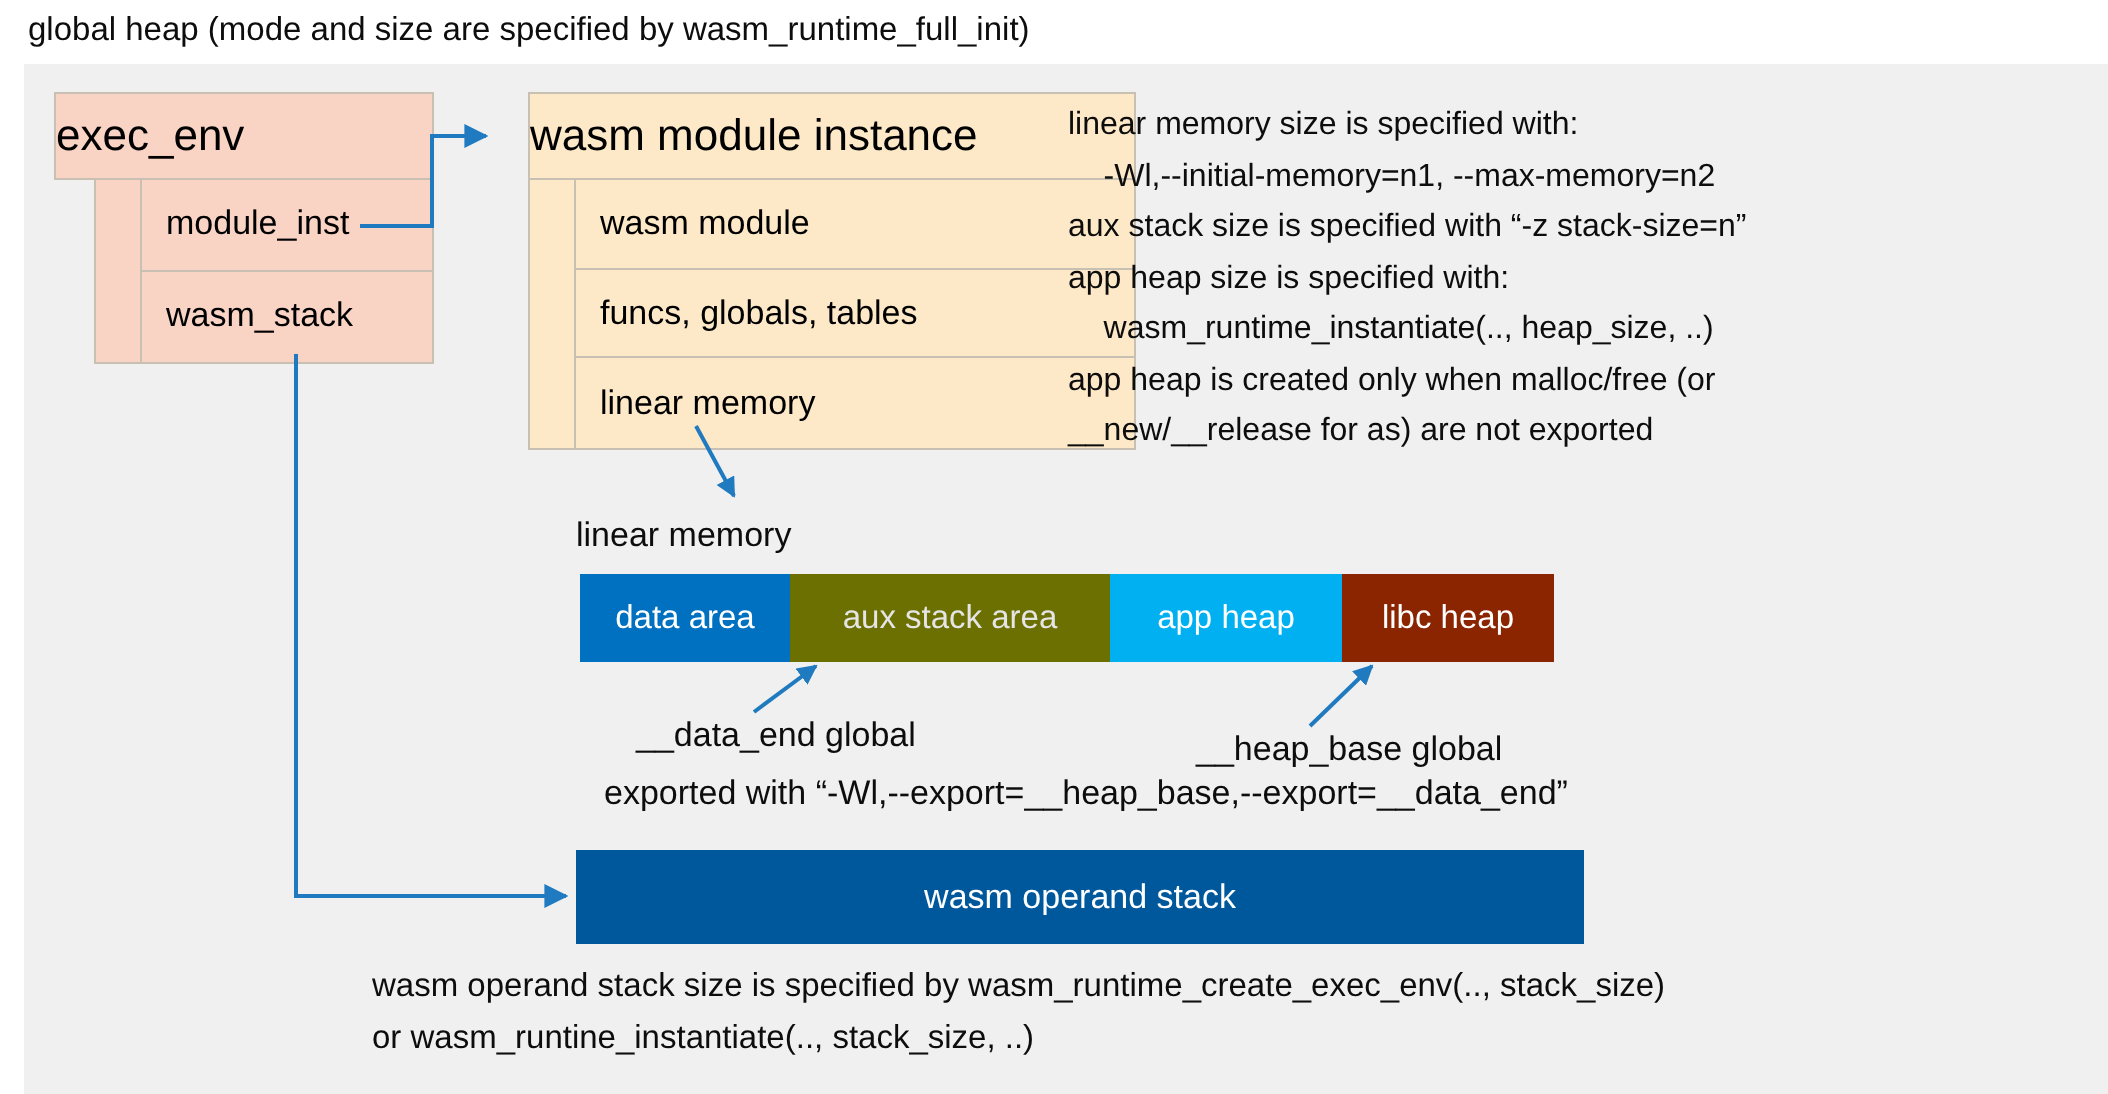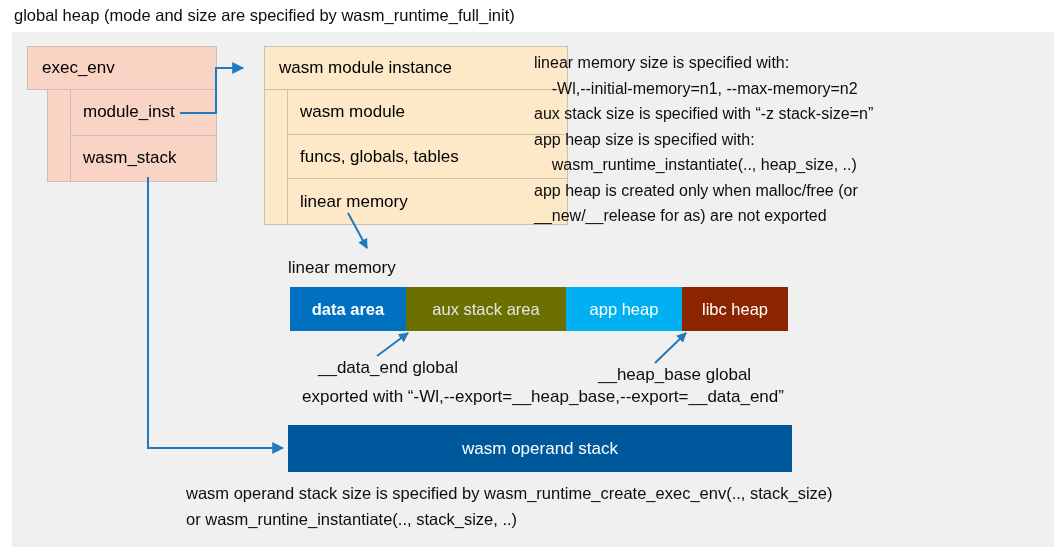--- a/index.html
+++ b/index.html
@@ -25,23 +25,22 @@
     position:absolute;left:12px;top:32px;
     width:1042px;height:515px;
     background:#f0f0f0;
   }
 
   
   .struct{position:absolute;box-sizing:border-box;}
   .struct .hdr{
     box-sizing:border-box;
     border:1px solid #c9c0b4;
-    font-size:17px;
+    font-size:22px;
     display:flex;align-items:center;
-    padding-left:14px;
   }
   .struct .body{
     display:flex;
     box-sizing:border-box;
     border-left:1px solid #c9c0b4;
     border-right:1px solid #c9c0b4;
     border-bottom:1px solid #c9c0b4;
     border-top:0;
   }
   .struct .gutter{
@@ -163,21 +162,21 @@
   <div class="rtext">linear memory size is specified with:
     -Wl,--initial-memory=n1, --max-memory=n2
 aux stack size is specified with “-z stack-size=n”
 app heap size is specified with:
     wasm_runtime_instantiate(.., heap_size, ..)
 app heap is created only when malloc/free (or
 __new/__release for as) are not exported</div>
 
   <div class="lm-label">linear memory</div>
   <div class="membar" id="membar">
-      <div class="seg" style="width: 116px; background: rgb(0, 112, 192); color: rgb(255, 255, 255); font-weight: bold;">data area</div>
+      <div class="seg" style="width: 105px; background: rgb(0, 112, 192); color: rgb(255, 255, 255);">data area</div>
       <div class="seg" style="width: 160px; background: rgb(107, 112, 0); color: #e5e5e5;">aux stack area</div>
       <div class="seg" style="width: 116px; background: rgb(0, 176, 240); color: rgb(255, 255, 255);">app heap</div>
       <div class="seg" style="width: 106px; background: rgb(139, 37, 0); color: rgb(255, 255, 255);">libc heap</div>
     </div>
 
   <div class="ann" id="ann-heap-base">__heap_base global</div>
   <div class="ann" id="ann-data-end">__data_end global</div>
   <div class="ann" id="ann-exported">exported with “-Wl,--export=__heap_base,--export=__data_end”</div>
 
   <div class="opstack">wasm operand stack</div>

